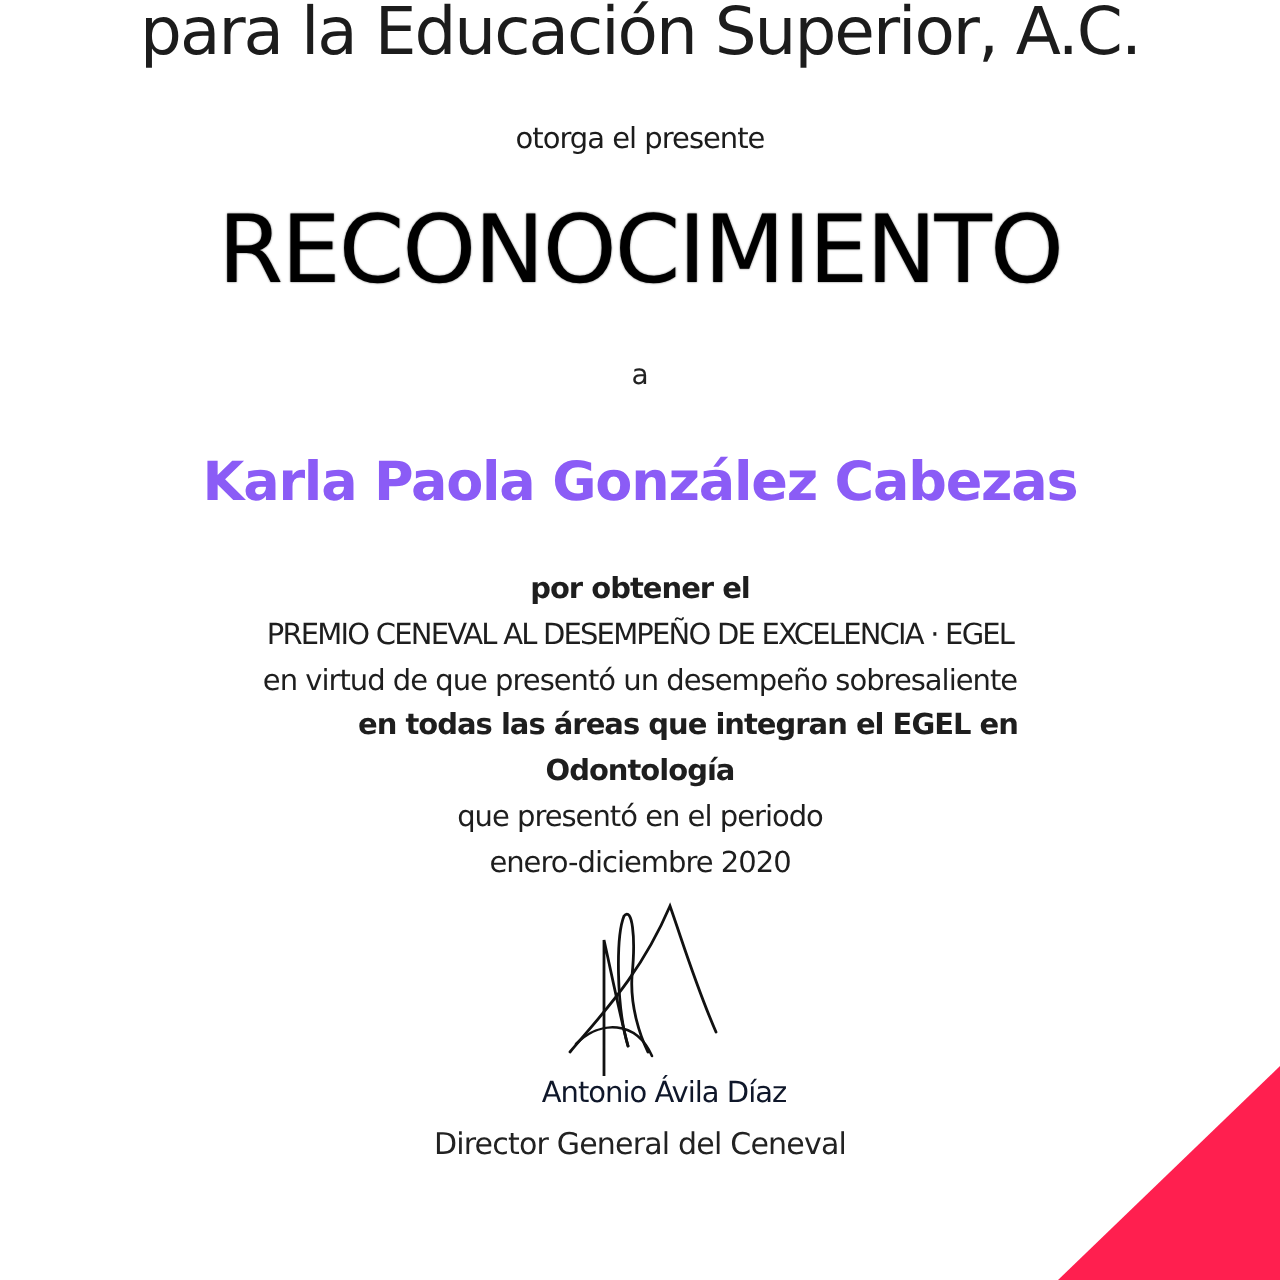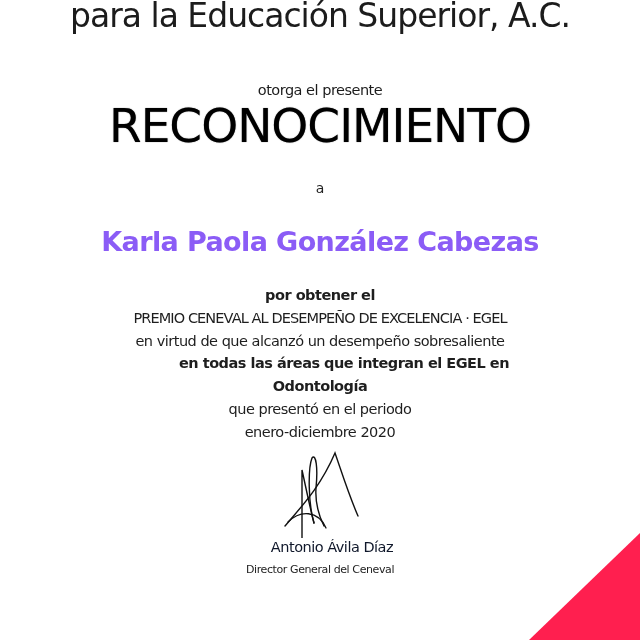--- a/index.html
+++ b/index.html
@@ -29,21 +29,20 @@
       font-weight: normal;
       letter-spacing: -1px;
       color: #1c1c1c;
     }
     .grants {
       top: 62px;
       font-size: 14.5px;
       font-family: "DejaVu Sans", sans-serif;
       letter-spacing: -0.5px;
       color: #1c1c1c;
-      margin-top: 20px;
     }
     .title {
       top: 98px;
       font-size: 47px;
       font-family: "DejaVu Sans", sans-serif;
       letter-spacing: -1px;
       color: #000000;
       text-shadow: 0 0 1px #555;
     }
     .to {
@@ -84,21 +83,21 @@
     .signer {
       top: 539px;
       font-size: 14.5px;
       font-family: "DejaVu Sans", sans-serif;
       letter-spacing: -0.5px;
       color: #0f172a;
       padding-left: 12px;
     }
     .signer-role {
       top: 563px;
-      font-size: 11px;
+      font-size: 15px;
       font-family: "DejaVu Sans", sans-serif;
       letter-spacing: -0.4px;
       color: #222;
     }
     .corner {
       position: absolute;
       right: 0;
       bottom: 0;
       width: 111px;
       height: 107px;
@@ -114,21 +113,21 @@
   <div class="line grants">otorga el presente</div>
 
   <div class="line title">RECONOCIMIENTO</div>
 
   <div class="line to">a</div>
 
   <div class="line recipient">Karla Paola González Cabezas</div>
 
   <div class="line body-line bold l1">por obtener el</div>
   <div class="line body-line l2">PREMIO CENEVAL AL DESEMPEÑO DE EXCELENCIA · EGEL</div>
-  <div class="line body-line l3">en virtud de que alcanzó un desempeño sobresaliente</div>
+  <div class="line body-line l3">en virtud de que presentó un desempeño sobresaliente</div>
   <div class="line body-line bold l4">en todas las áreas que integran el EGEL en</div>
   <div class="line body-line bold l5">Odontología</div>
   <div class="line body-line l6">que presentó en el periodo</div>
   <div class="line body-line l7">enero-diciembre 2020</div>
 
   <svg class="signature" viewBox="0 0 80 90" xmlns="http://www.w3.org/2000/svg">
     <path d="M5 78 C 20 60, 40 40, 55 5 C 62 25, 68 45, 78 68" fill="none" stroke="#111" stroke-width="1.4" stroke-linecap="round"></path>
     <path d="M22 90 L 22 22 C 26 40, 30 60, 34 75" fill="none" stroke="#111" stroke-width="1.4" stroke-linecap="round"></path>
     <path d="M34 75 C 28 55, 28 20, 32 10 C 36 5, 38 20, 36 40 C 35 55, 40 70, 44 78" fill="none" stroke="#111" stroke-width="1.4" stroke-linecap="round"></path>
     <path d="M8 74 C 20 62, 38 62, 46 80" fill="none" stroke="#111" stroke-width="1.3" stroke-linecap="round"></path>

